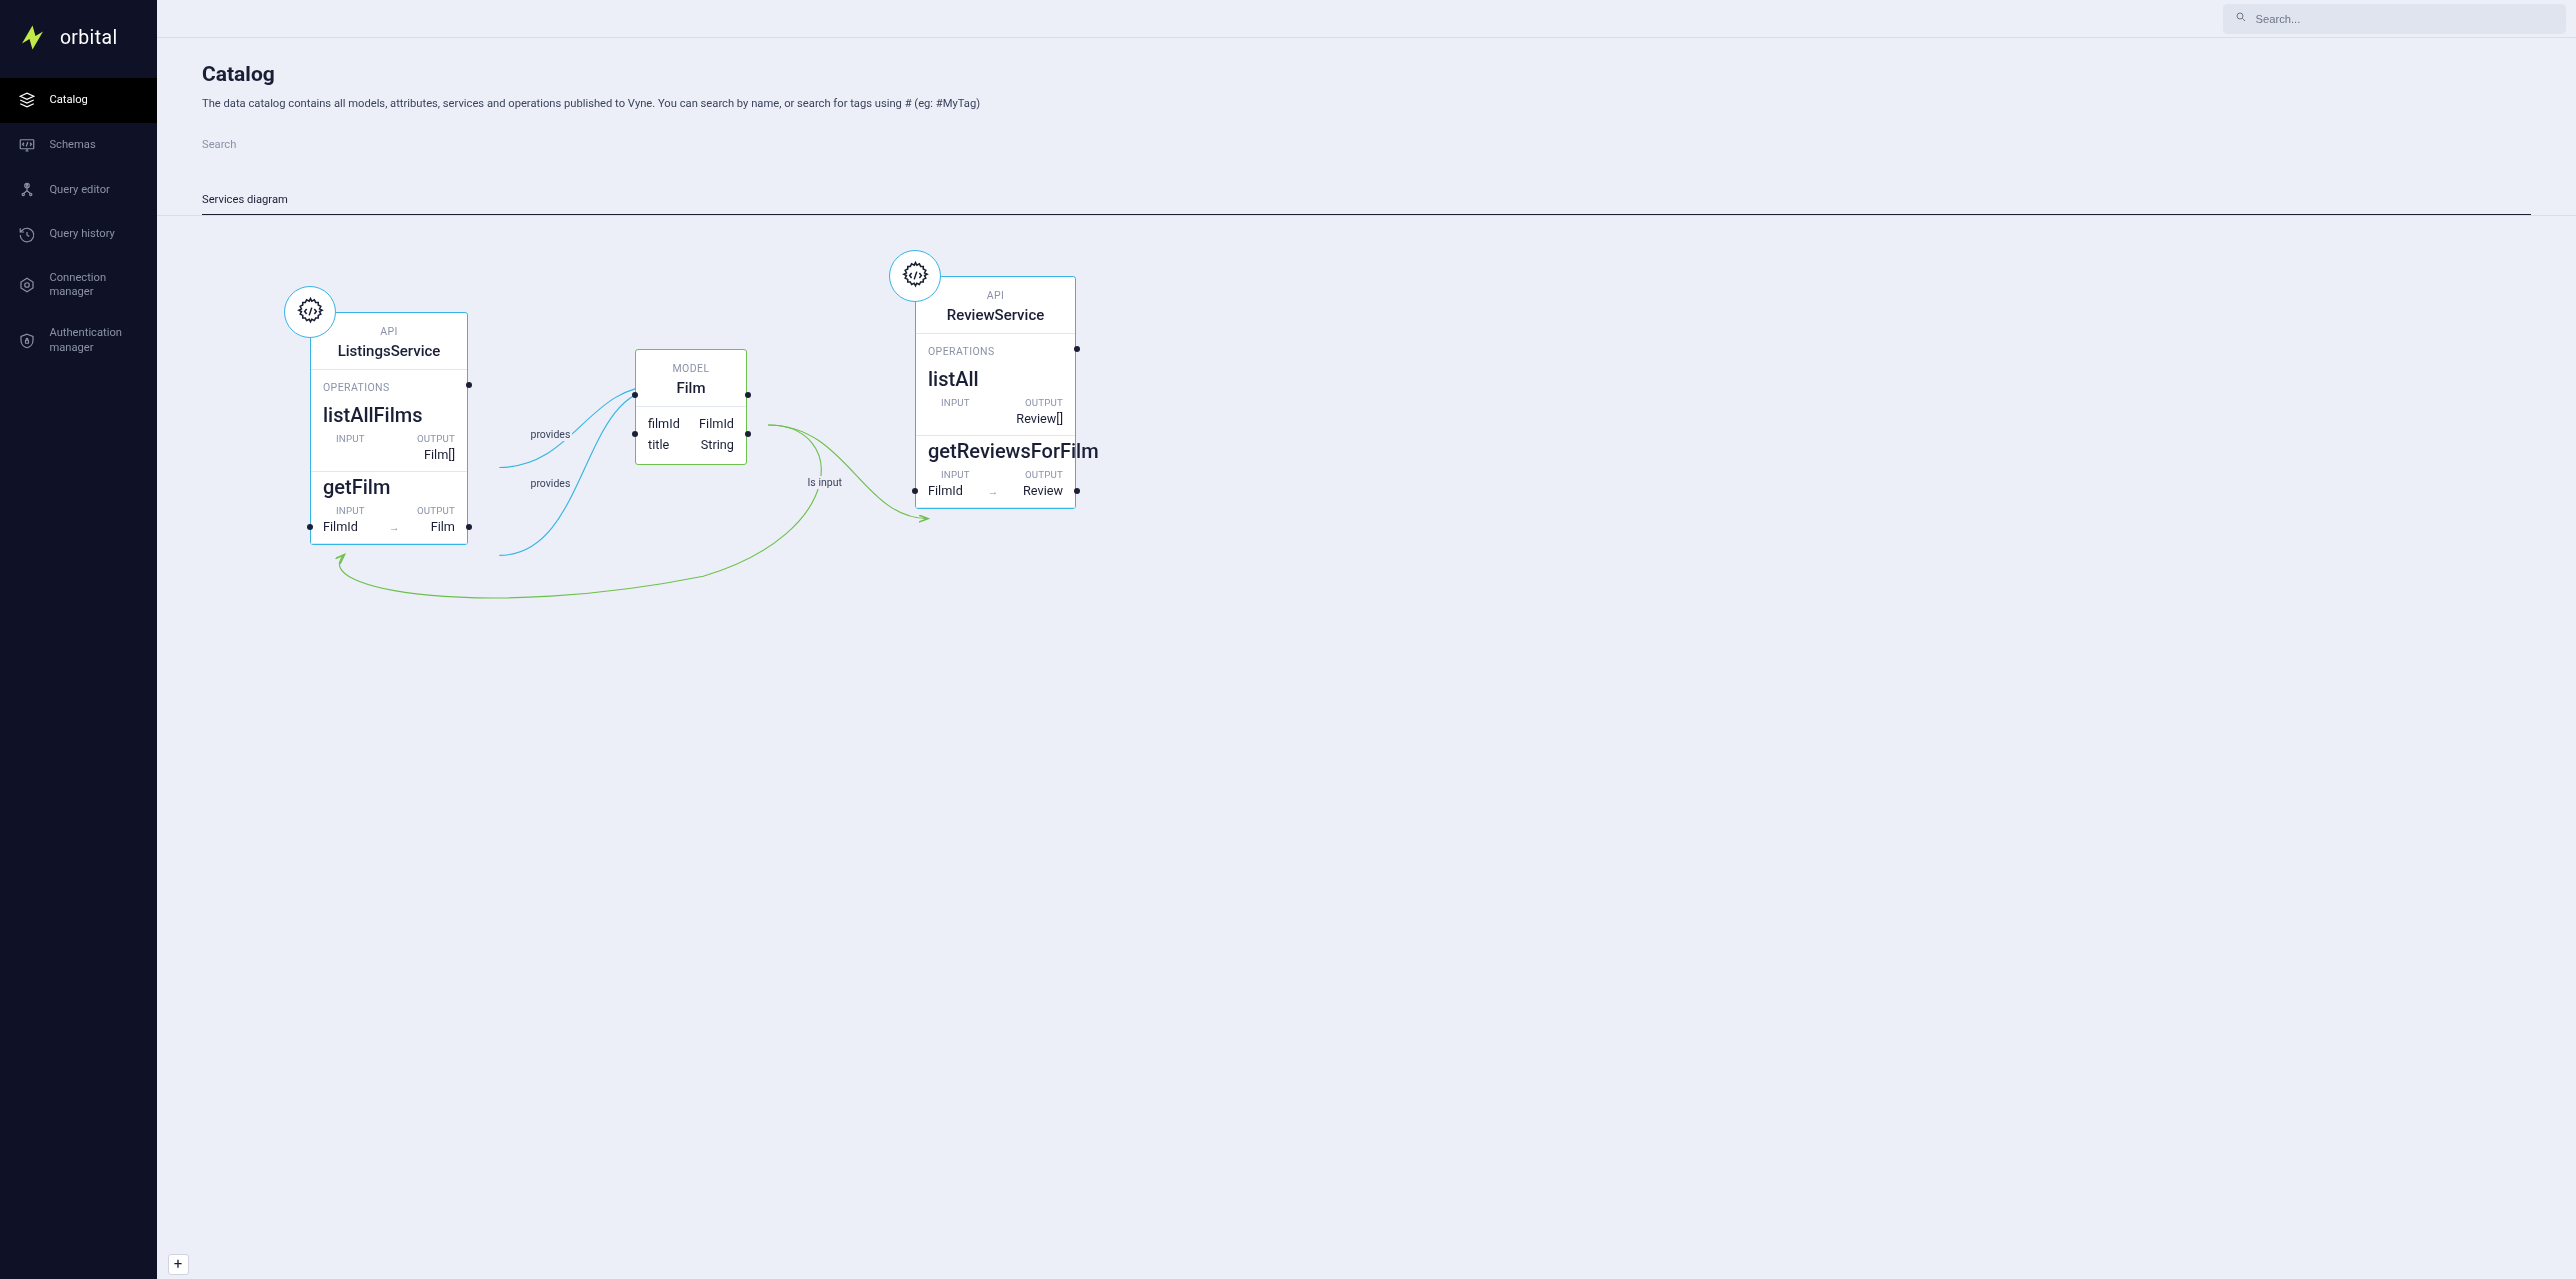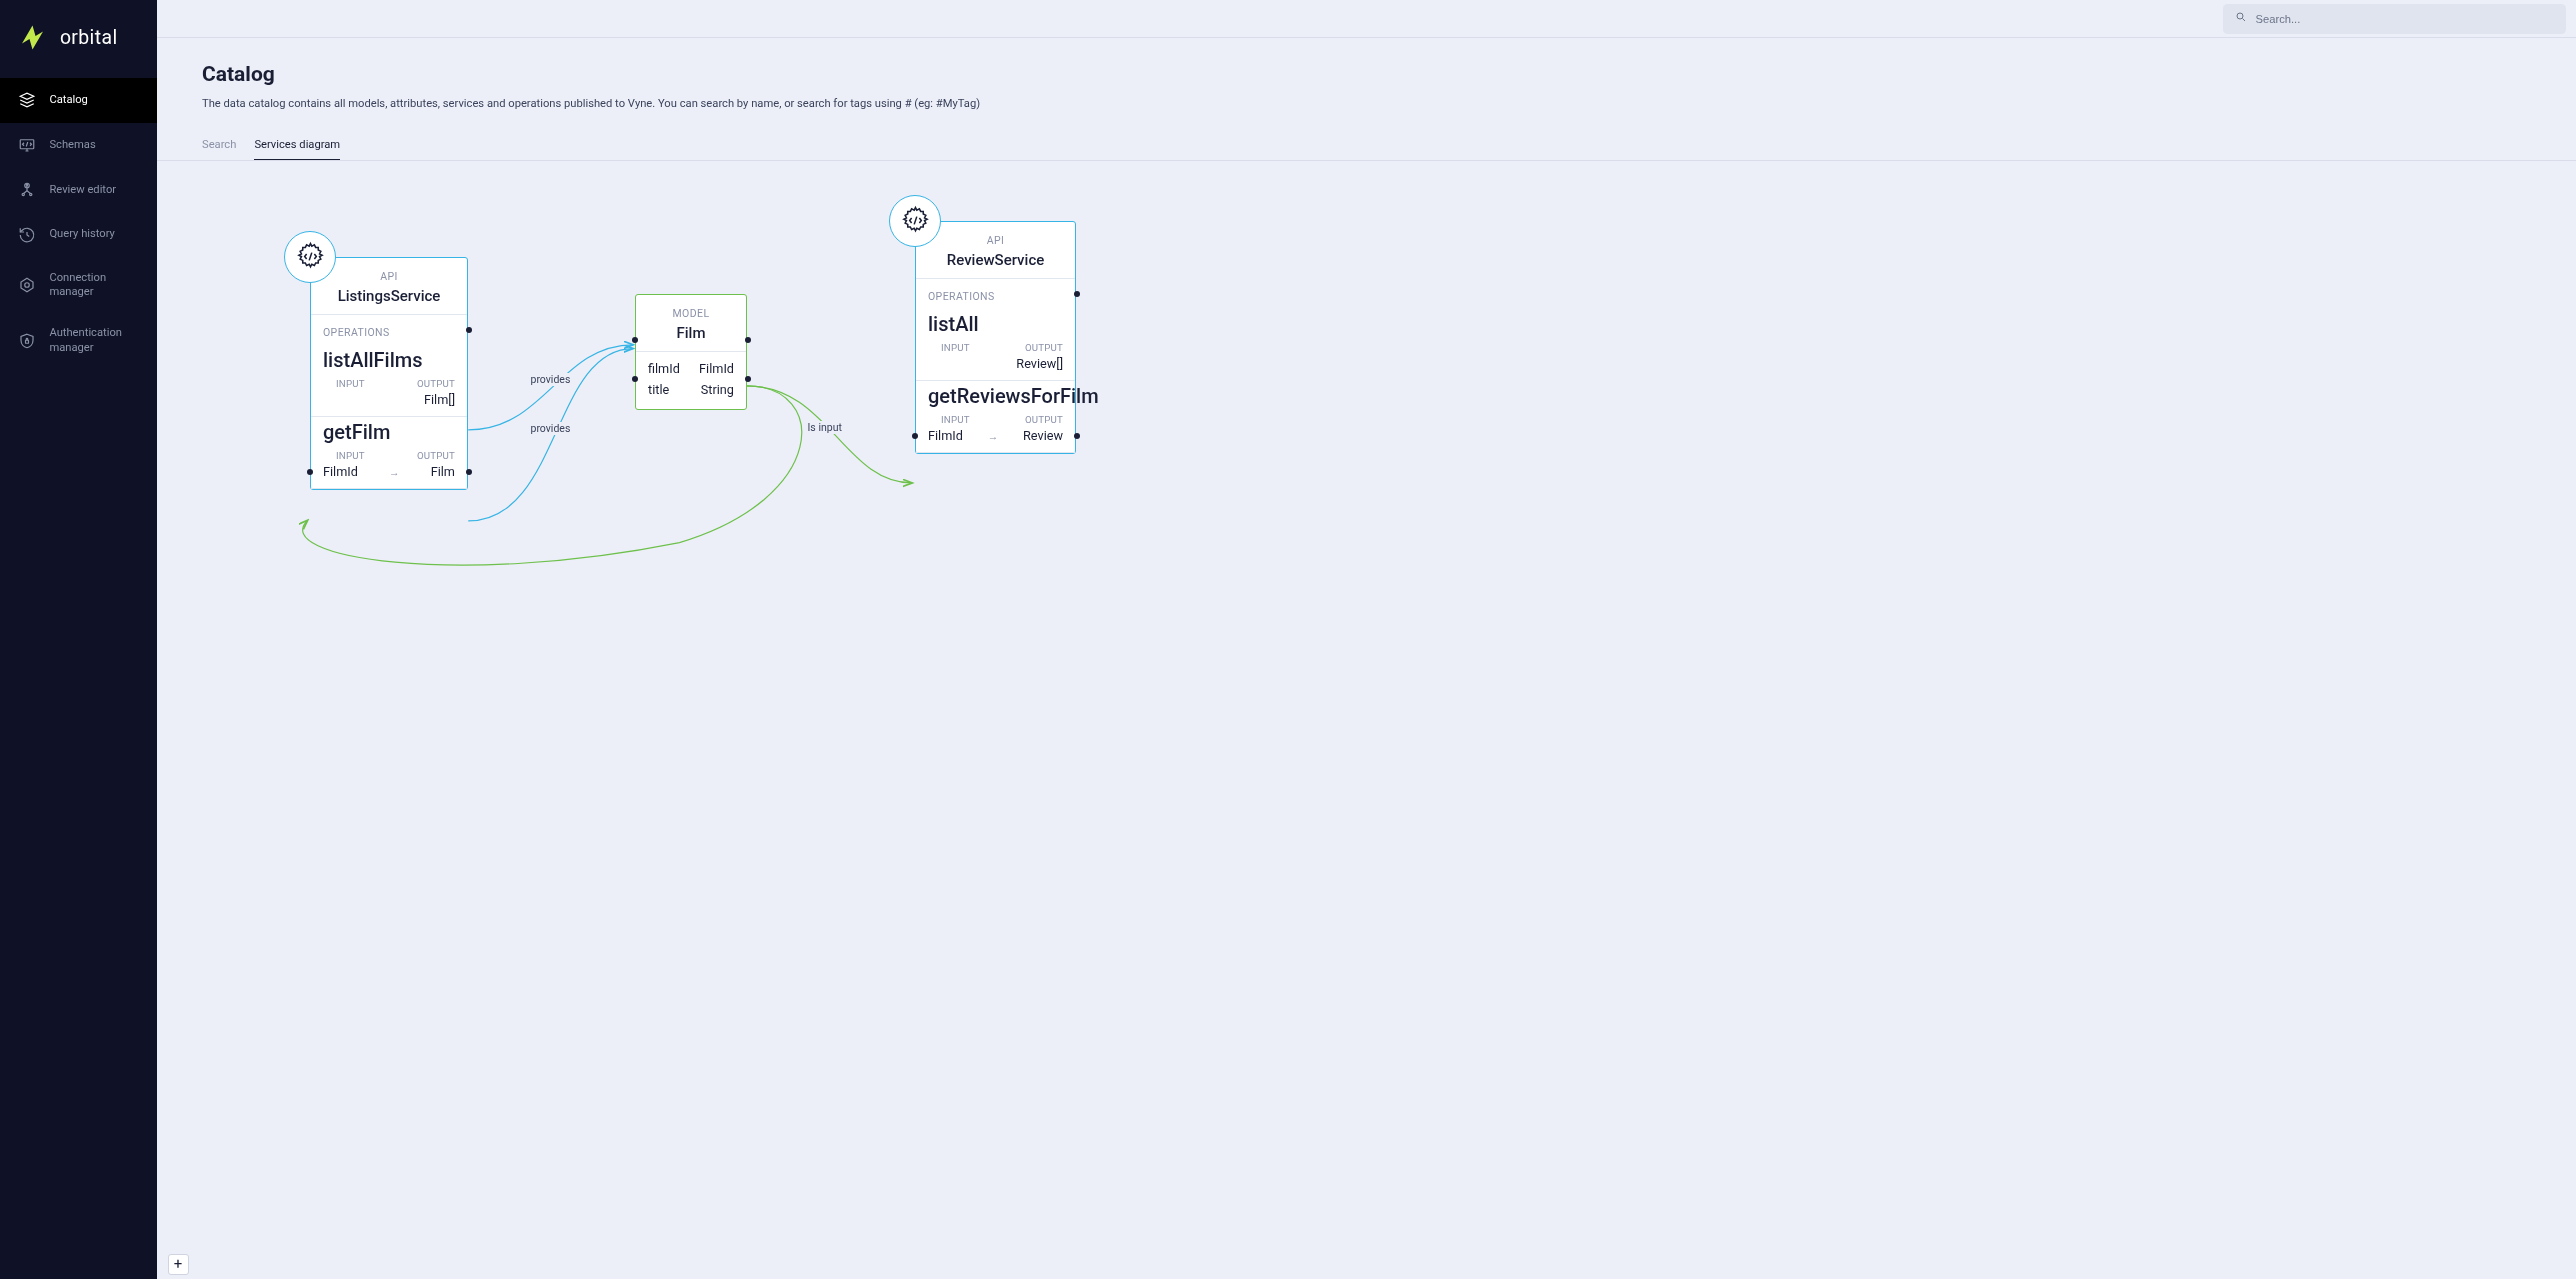--- a/index.html
+++ b/index.html
@@ -23,21 +23,21 @@
 .main { flex: 1; display: flex; flex-direction: column; overflow: hidden; }
 .topbar { height: 38px; border-bottom: 0.7px solid #d8dde9; display: flex; align-items: center; justify-content: flex-end; padding: 0 10.5px; background: #eceff7; }
 .search-box { width: 343px; background: #e0e4ef; border-radius: 4.5px; display: flex; align-items: center; padding: 7.5px 12px; gap: 9px; }
 .search-box svg { width: 12px; height: 12px; stroke: #6c7489; }
 .search-box input { border: none; background: transparent; outline: none; font-size: 11.2px; color: #1a1f36; width: 100%; }
 .search-box input::placeholder { color: #6c7489; }
 
 .page-header { padding: 24px 45px 0; background: #eceff7; border-bottom: 0.7px solid #d8dde9; }
 .page-title { font-size: 21px; font-weight: 700; margin-bottom: 10.5px; }
 .page-desc { font-size: 11.2px; color: #3b435c; margin-bottom: 21px; }
-.tabs { display: flex; gap: 18px; }
+.tabs { display: flex; gap: 26px; flex-direction: column; }
 .tab { padding: 7.5px 0; font-size: 11.2px; color: #8b92a8; cursor: pointer; border-bottom: 1.5px solid transparent; }
 .tab.active { color: #1a1f36; border-bottom-color: #1a1f36; }
 
 .canvas-area { flex: 1; position: relative; background: #eceff7; overflow: hidden; }
 .add-btn { position: absolute; left: 10.5px; bottom: 4.5px; width: 21px; height: 21px; background: #fff; border: 0.7px solid #d0d4e0; border-radius: 3px; display: flex; align-items: center; justify-content: center; font-size: 15px; color: #1a1f36; cursor: pointer; }
 
 
 .node { position: absolute; background: #fff; border-radius: 3px; }
 .node.api { border: 1.5px solid #36b4e5; }
 .node.model { border: 1.5px solid #6dc04b; }
@@ -100,21 +100,21 @@
       <a class="nav-item">
         <span class="nav-icon">
           <svg viewBox="0 0 24 24" fill="none" stroke="#8b92a8" stroke-width="1.6" style="font-size:15px">
               <circle cx="12" cy="6" r="3"></circle>
               <text x="12" y="8" font-size="5" text-anchor="middle" fill="#8b92a8">?</text>
               <path d="M12 9v4M12 13l-5 4M12 13l5 4"></path>
               <circle cx="7" cy="18" r="1.5"></circle>
               <circle cx="17" cy="18" r="1.5"></circle>
             </svg>
         </span>
-        <span class="nav-label">Review editor</span>
+        <span class="nav-label">Query editor</span>
       </a>
       <a class="nav-item">
         <span class="nav-icon">
           <svg viewBox="0 0 24 24" fill="none" stroke="#8b92a8" stroke-width="1.6">
               <path d="M3 12a9 9 0 1 0 2.6-6.3L3 8"></path>
               <path d="M3 3v5h5"></path>
               <path d="M12 8v4l3 2"></path>
             </svg>
         </span>
         <span class="nav-label">Query history</span>

